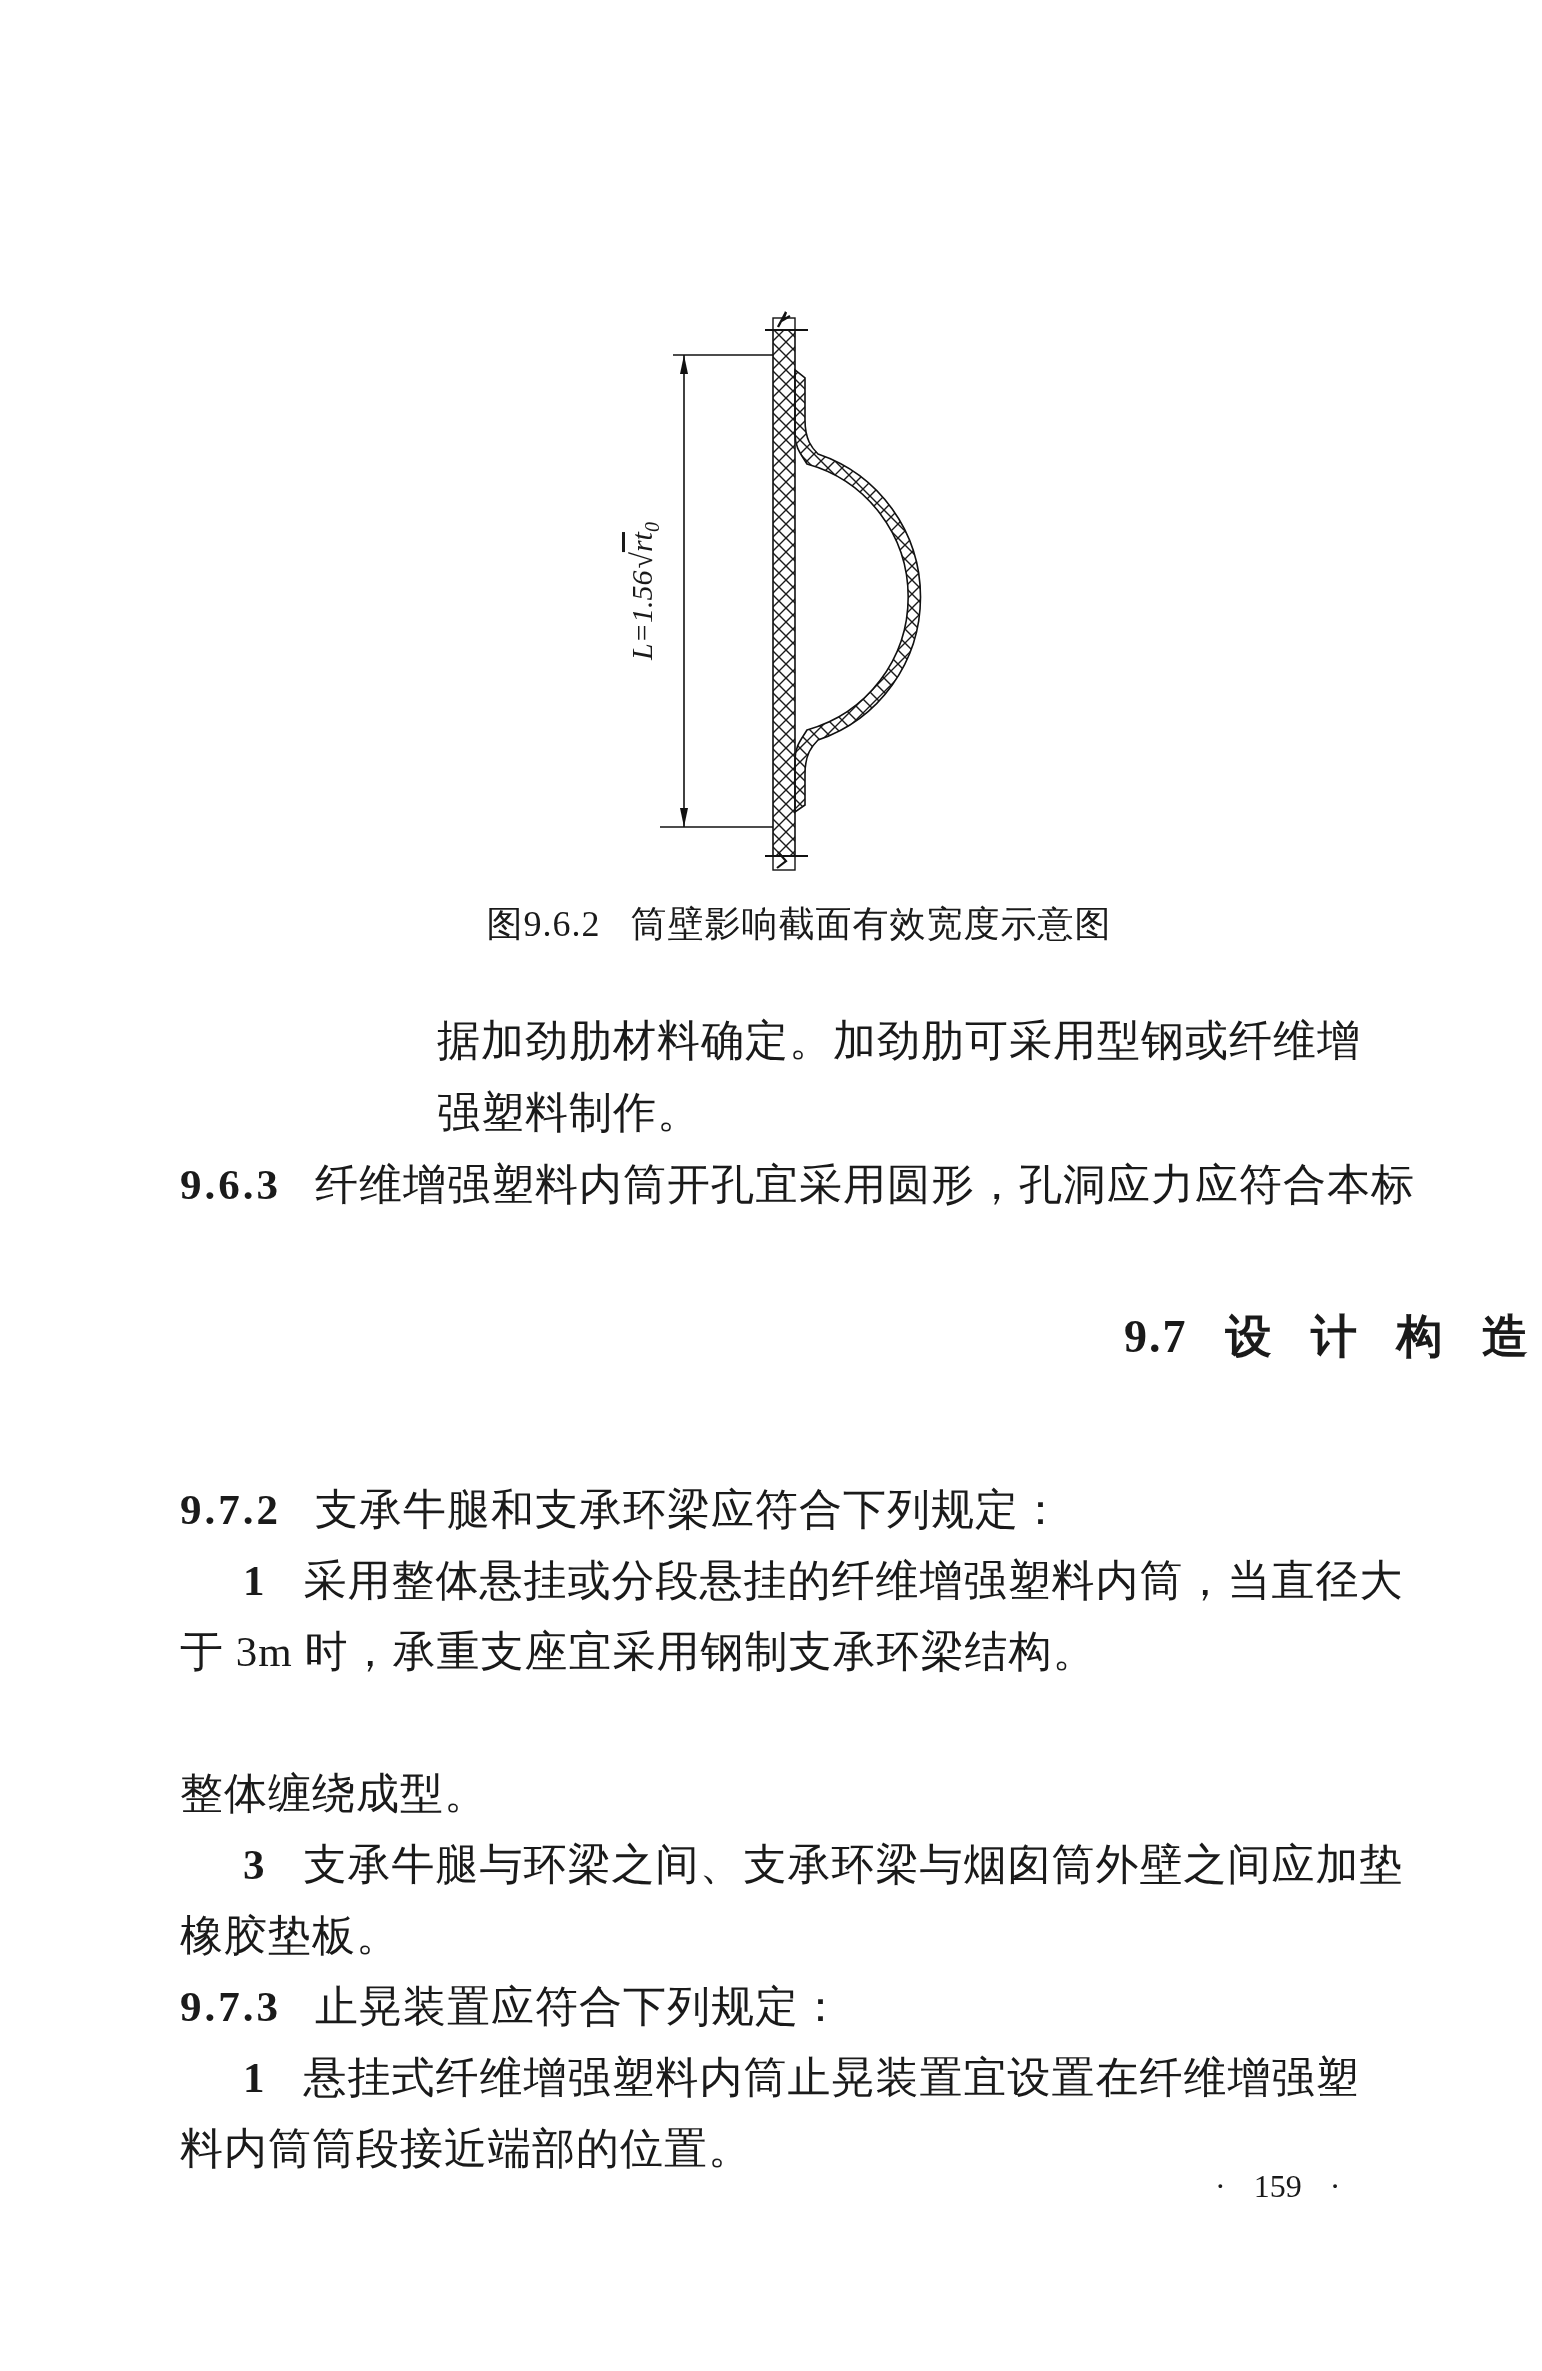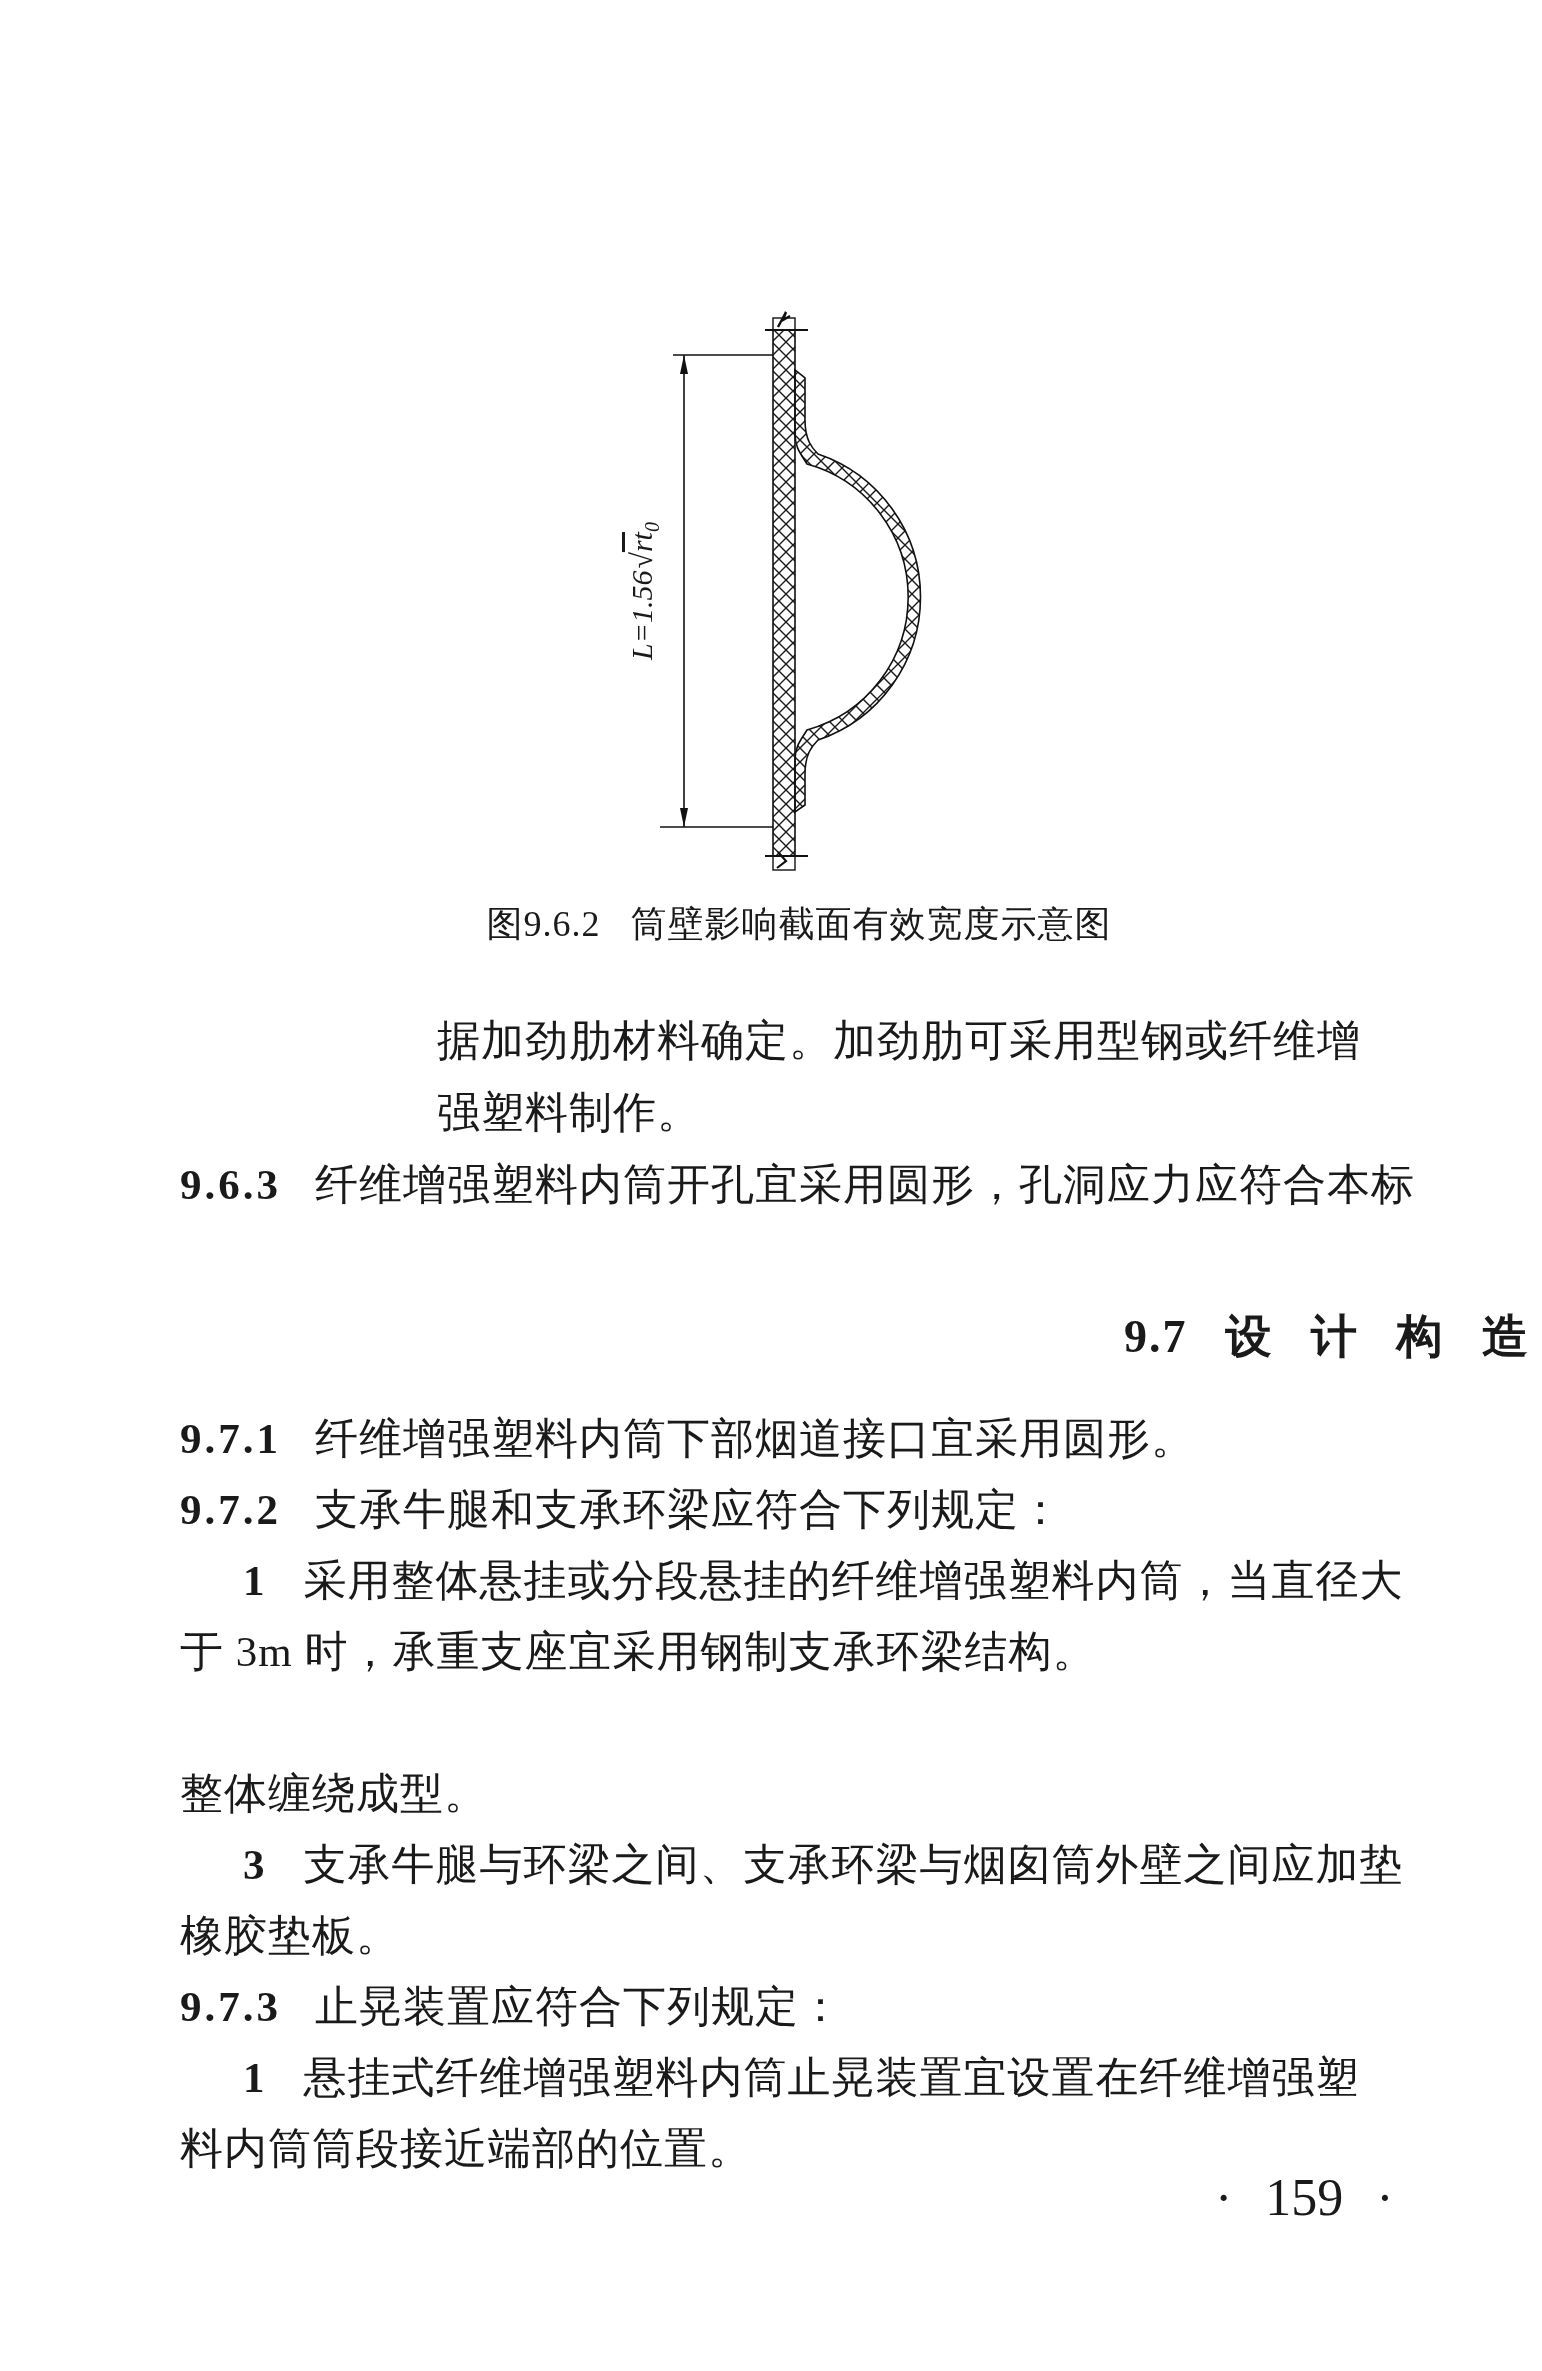--- a/index.html
+++ b/index.html
@@ -72,21 +72,21 @@
     margin-right: 38px;
     letter-spacing: 2px;
   }
   .sec-heading .sec-title {
     letter-spacing: 14px;
   }
   .page-num {
     position: absolute;
     left: 1215px;
     top: 2168px;
-    font-size: 52px;
+    font-size: 32px;
     word-spacing: 20px;
     white-space: nowrap;
   }
   svg text { fill: #1a1a1a; }
 </style>
 </head>
 <body>
 
 <div class="page">
 
@@ -143,23 +143,20 @@
   <div class="tline l-deep" style="top:1012px">据加劲肋材料确定。加劲肋可采用型钢或纤维增</div>
 
   <div class="tline l-margin" style="top:1156px">
     <span class="cnum">9.6.3</span><span>纤维增强塑料内筒开孔宜采用圆形，孔洞应力应符合本标</span>
   </div>
 
   <div class="sec-heading">
     <span class="sec-num">9.7</span><span class="sec-title">设 计 构 造</span>
   </div>
 
-  <div class="tline l-margin" style="top:1410px">
-    <span class="cnum">9.7.1</span><span>纤维增强塑料内筒下部烟道接口宜采用圆形。</span>
-  </div>
 
   <div class="tline l-margin" style="top:1481px">
     <span class="cnum">9.7.2</span><span>支承牛腿和支承环梁应符合下列规定：</span>
   </div>
 
   <div class="tline l-item" style="top:1552px">
     <span class="inum">1</span><span>采用整体悬挂或分段悬挂的纤维增强塑料内筒，当直径大</span>
   </div>
   <div class="tline l-margin" style="top:1623px">于 3m 时，承重支座宜采用钢制支承环梁结构。</div>
 

